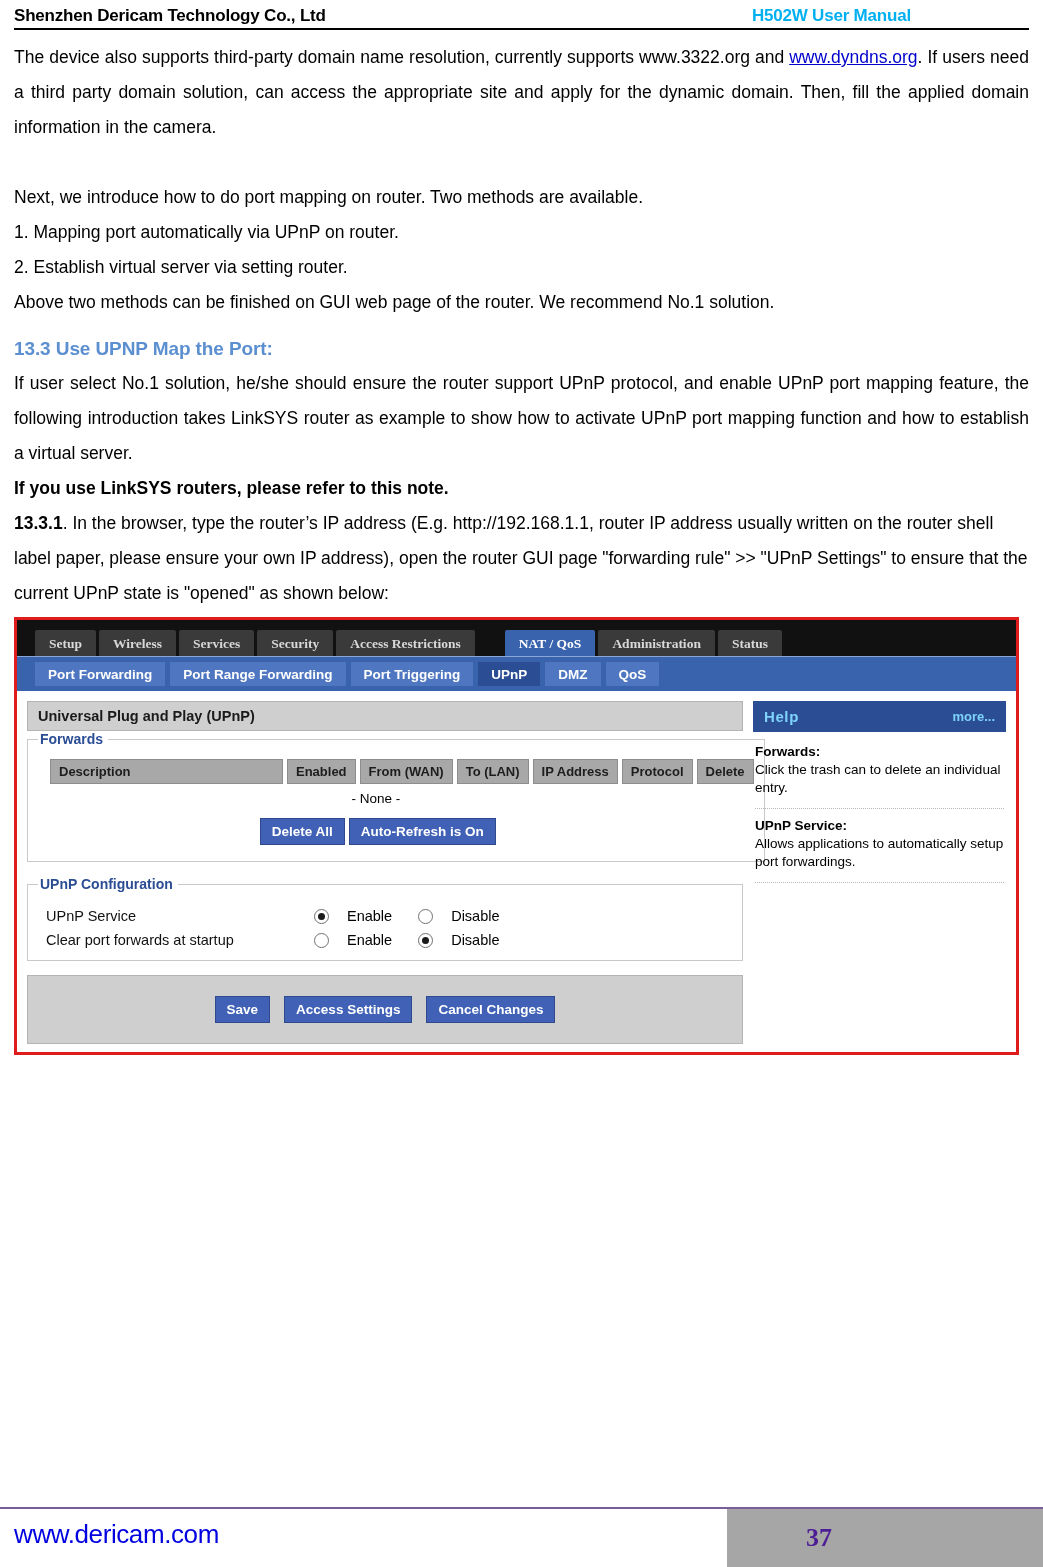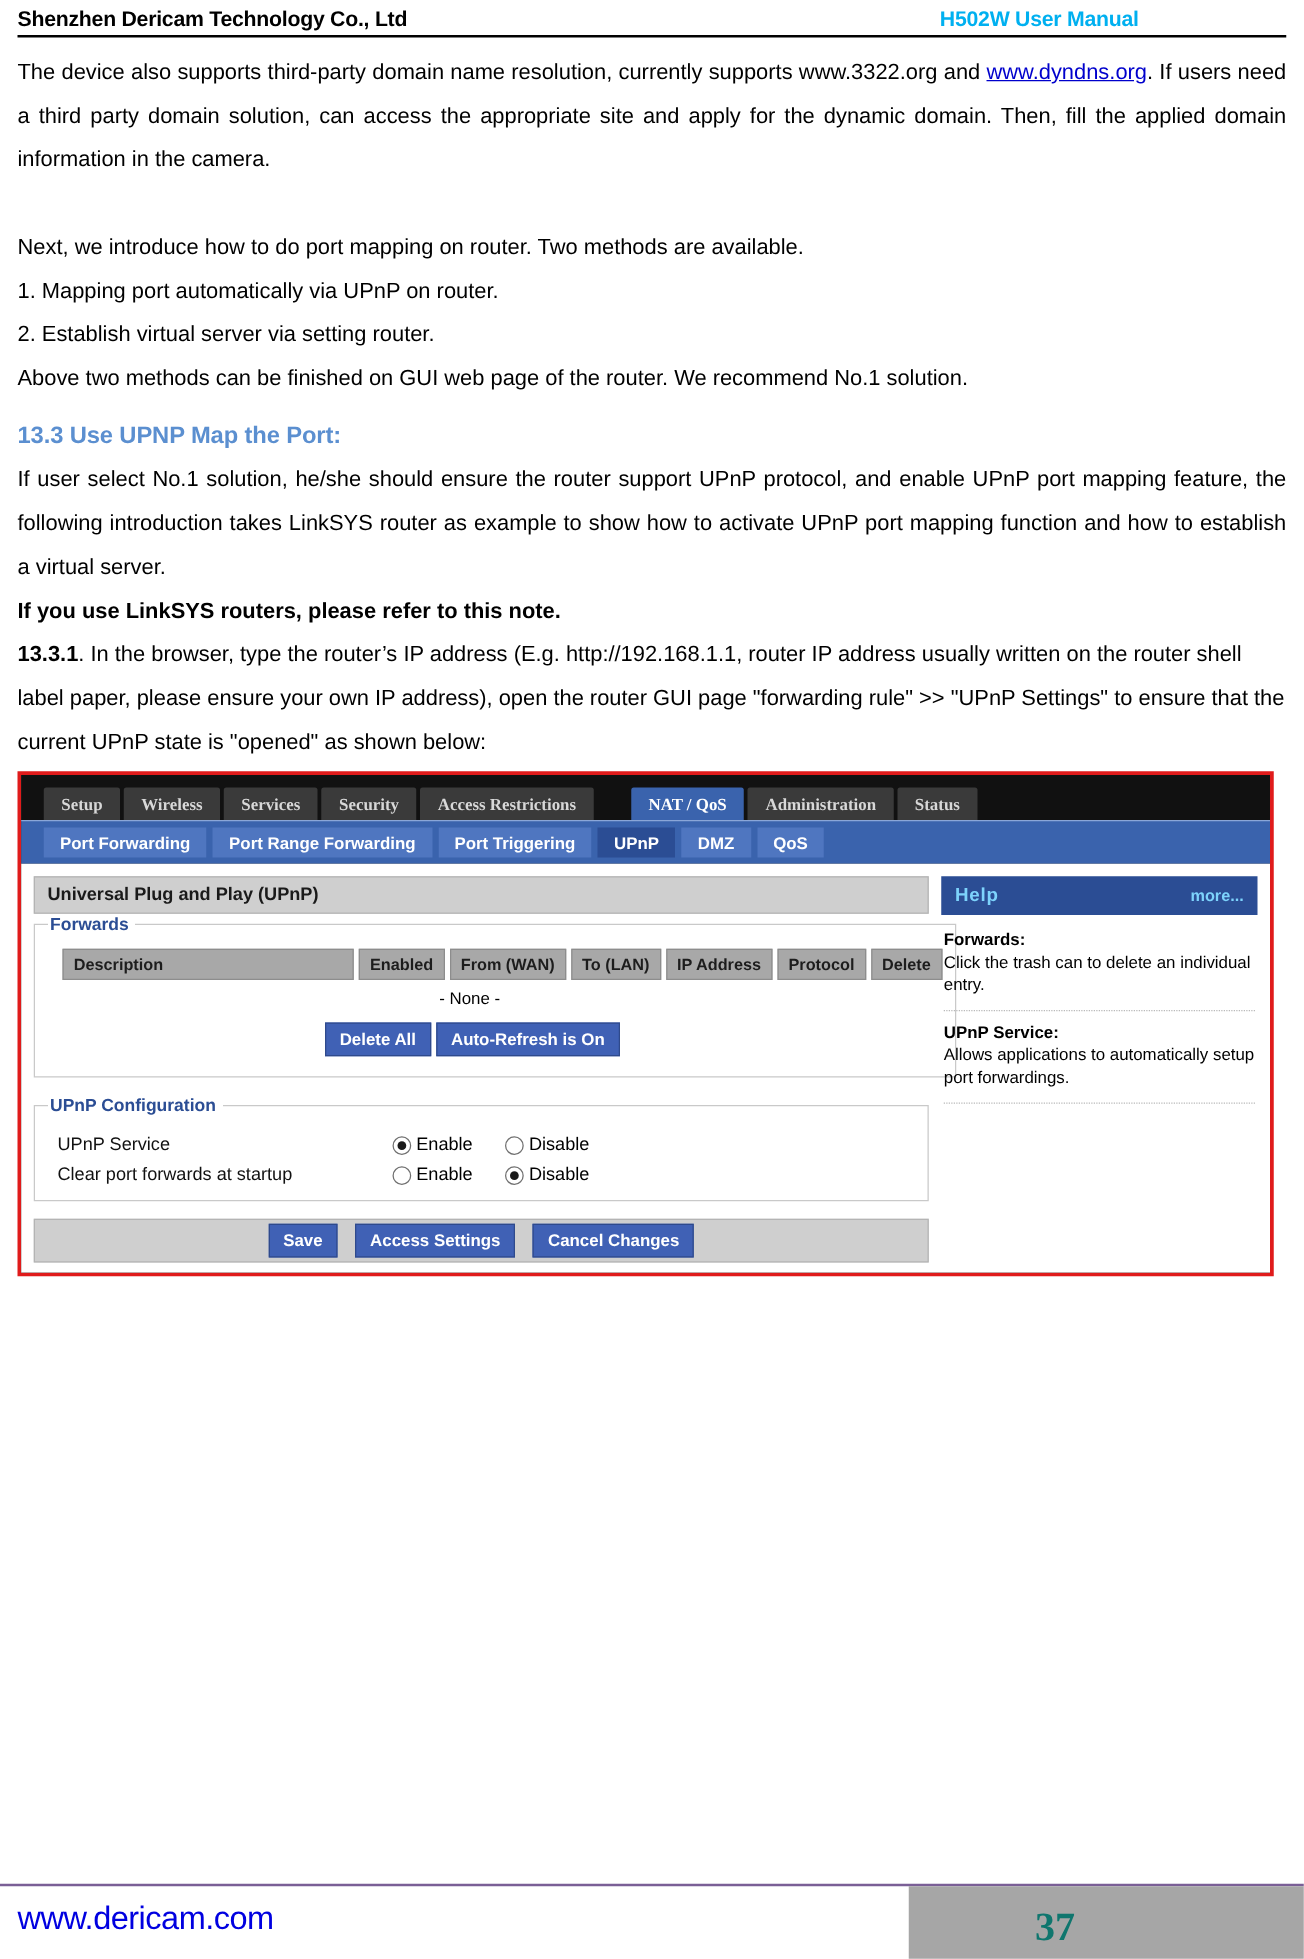--- a/index.html
+++ b/index.html
@@ -215,21 +215,21 @@
   .cfg-row {
     display: flex;
     align-items: center;
     margin: 8px 0 0 8px;
     font-size: 14.5px;
   }
   .cfg-label { width: 268px; color: #111; }
   .radio-opt {
     display: flex;
     align-items: center;
-    gap: 4px;
+    gap: 18px;
     margin-right: 26px;
   }
   .radio {
     width: 13px;
     height: 13px;
     border: 1px solid #707070;
     border-radius: 50%;
     background: #ffffff;
     position: relative;
     flex: 0 0 13px;
@@ -239,21 +239,21 @@
     position: absolute;
     left: 3px; top: 3px;
     width: 7px; height: 7px;
     border-radius: 50%;
     background: #1a1a1a;
   }
 
   .actionbar {
     background: #cfcfcf;
     border: 1px solid #b4b4b4;
-    padding: 3px 0;
+    padding: 20px 0;
     display: flex;
     justify-content: center;
     gap: 14px;
     margin-top: 4px;
   }
 
   
   .help-head {
     background: #2b4d94;
     color: #7dd3fc;
@@ -313,28 +313,28 @@
   .footer-pagebox {
     position: absolute;
     left: 727px;
     top: 20px;
     width: 316px;
     height: 58px;
     background: #a6a6a6;
   }
   .footer-pagenum {
     position: absolute;
-    left: 746px;
+    left: 721px;
     top: 34px;
     width: 196px;
     text-align: center;
     font-family: "Liberation Serif", serif;
-    font-size: 32px;
-    font-weight: bold;
-    color: #0f766e;
+    font-size: 26px;
+    font-weight: bold;
+    color: #4c1d95;
   }
 </style>
 </head>
 <body>
 
 <div class="page">
 
   <div class="doc-header">
     <div class="company">Shenzhen Dericam Technology Co., Ltd</div>
     <div class="manual">H502W User Manual</div>

